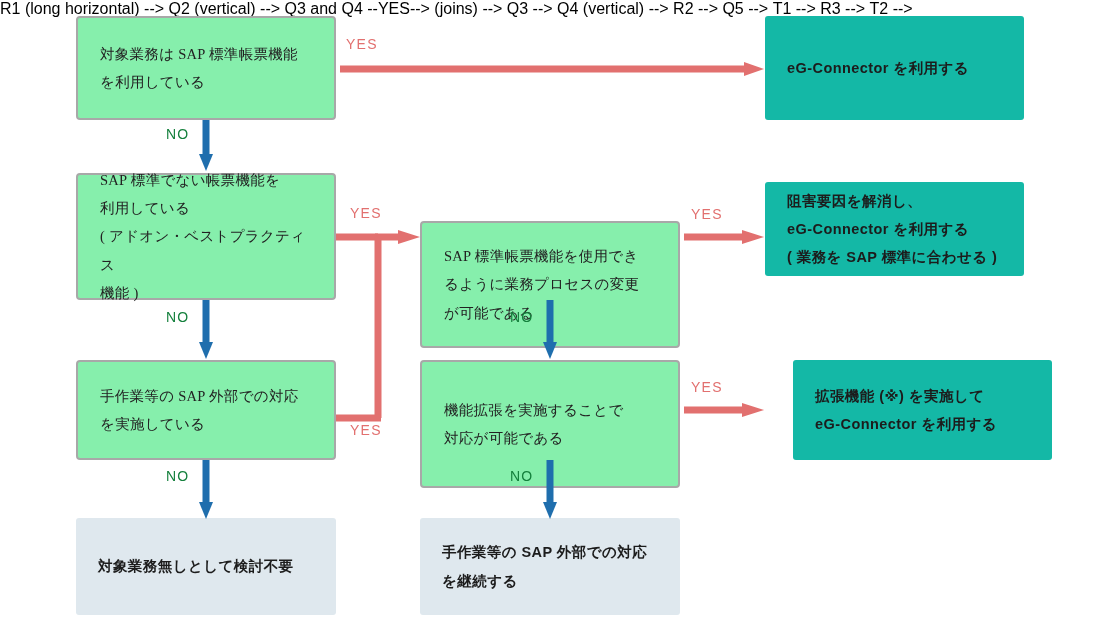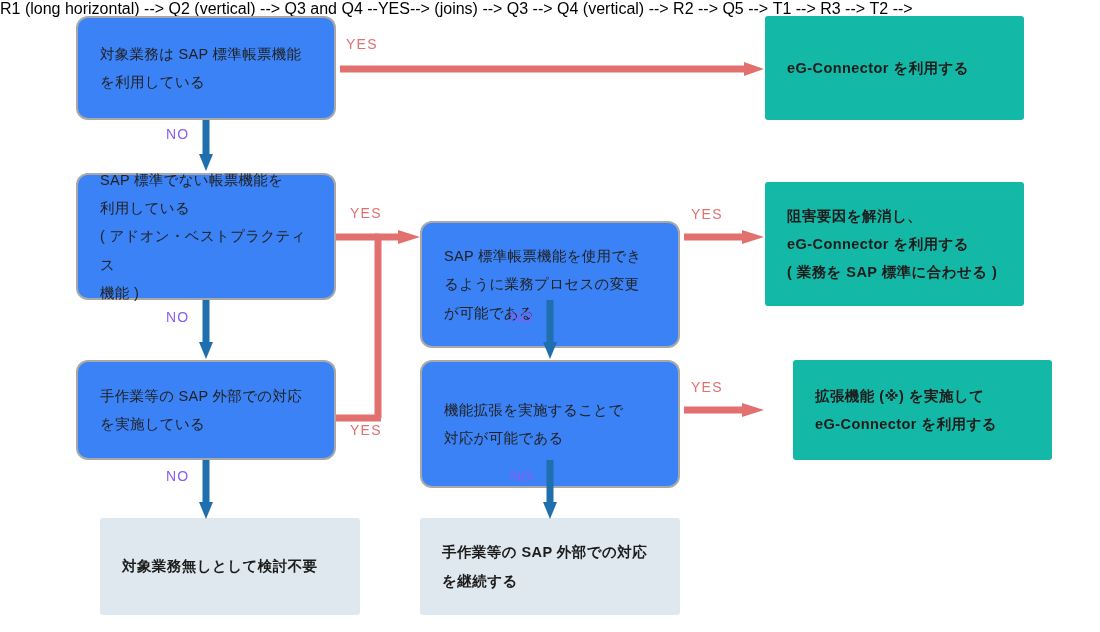--- a/index.html
+++ b/index.html
@@ -27,22 +27,23 @@
   }
   .node .txt {
     font-size: 14.5px;
     line-height: 1.95;
     color: #222222;
     letter-spacing: 0.02em;
     white-space: pre-line;
   }
   .node.question {
     border: 2px solid #a8a8a8;
-    border-radius: 12px;
-    background: #3b82f6;
+    border-radius: 4px;
+    background: #86efac;
+    font-family: Liberation Serif, serif;
   }
   .node.result {
     background: #14b8a6;
     border-radius: 3px;
   }
   .node.result .txt {
     color: #1c1c1c;
     font-weight: bold;
     letter-spacing: 0.03em;
   }
@@ -63,21 +64,21 @@
     display: block;
     overflow: visible;
   }
   .conn-label {
     position: absolute;
     font-size: 14px;
     font-weight: normal;
     letter-spacing: 0.09em;
   }
   .conn-label.yes { color: #e2706f; }
-  .conn-label.no  { color: #8b5cf6; }
+  .conn-label.no  { color: #15803d; }
 </style>
 </head>
 <body>
 
 <div id="canvas">
 
   
 
   
   <div class="node question" style="left:76px; top:16px; width:260px; height:104px;">
@@ -111,34 +112,34 @@
     <span class="txt">機能拡張を実施することで
 対応が可能である</span>
   </div>
 
   
   <div class="node result" style="left:765px; top:16px; width:259px; height:104px;">
     <span class="txt">eG-Connector を利用する</span>
   </div>
 
   
-  <div class="node result" style="left:765px; top:182px; width:259px; height:124px;">
+  <div class="node result" style="left:765px; top:182px; width:259px; height:94px;">
     <span class="txt">阻害要因を解消し、
 eG-Connector を利用する
 ( 業務を SAP 標準に合わせる )</span>
   </div>
 
   
   <div class="node result" style="left:765px; top:360px; width:259px; height:100px;margin-left:28px;">
     <span class="txt">拡張機能 (※) を実施して
 eG-Connector を利用する</span>
   </div>
 
   
-  <div class="node terminal" style="left:76px; top:518px; width:260px; height:97px;margin-left:24px;">
+  <div class="node terminal" style="left:76px; top:518px; width:260px; height:97px;">
     <span class="txt">対象業務無しとして検討不要</span>
   </div>
 
   
   <div class="node terminal" style="left:420px; top:518px; width:260px; height:97px;">
     <span class="txt">手作業等の SAP 外部での対応
 を継続する</span>
   </div>
 
   

